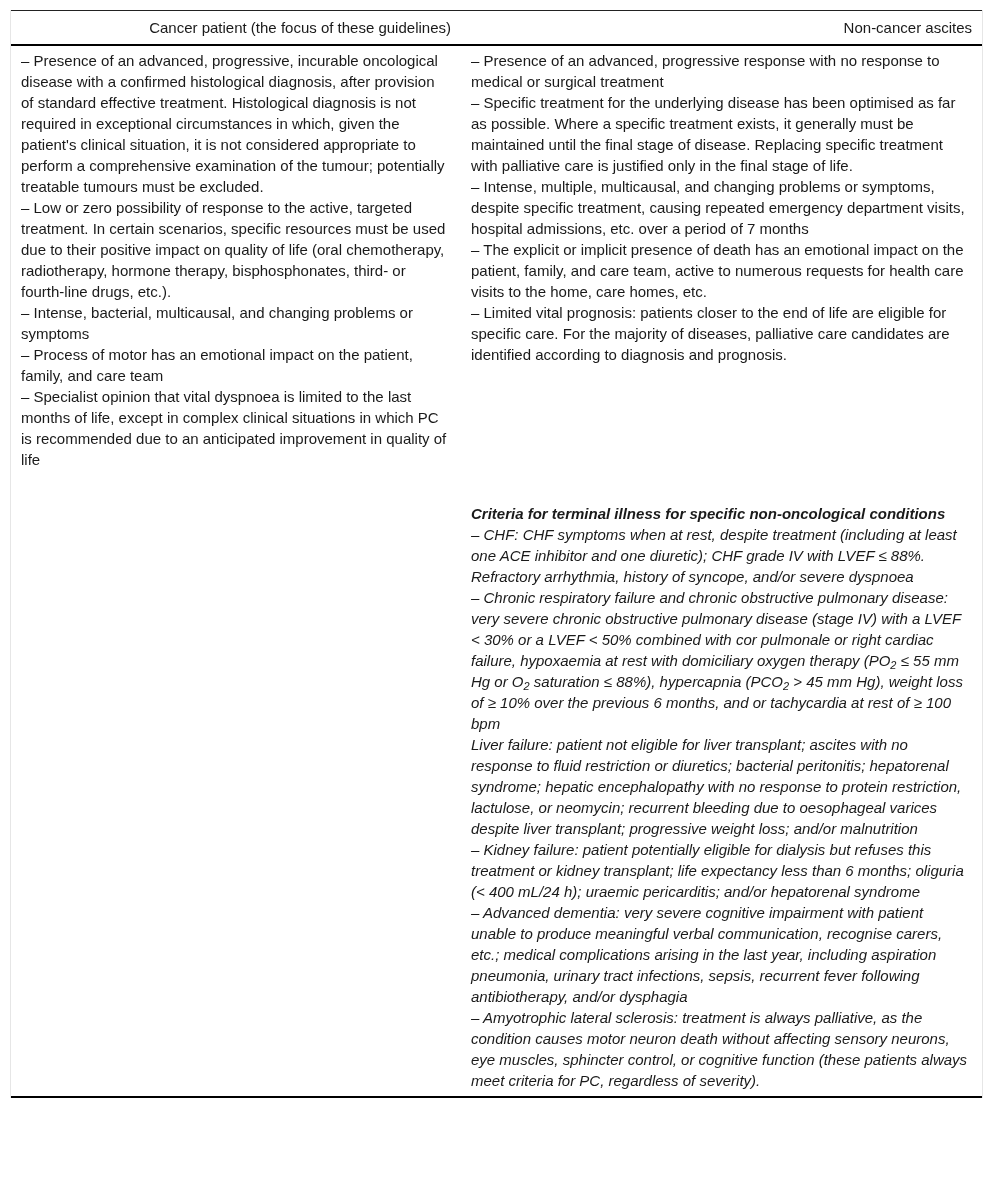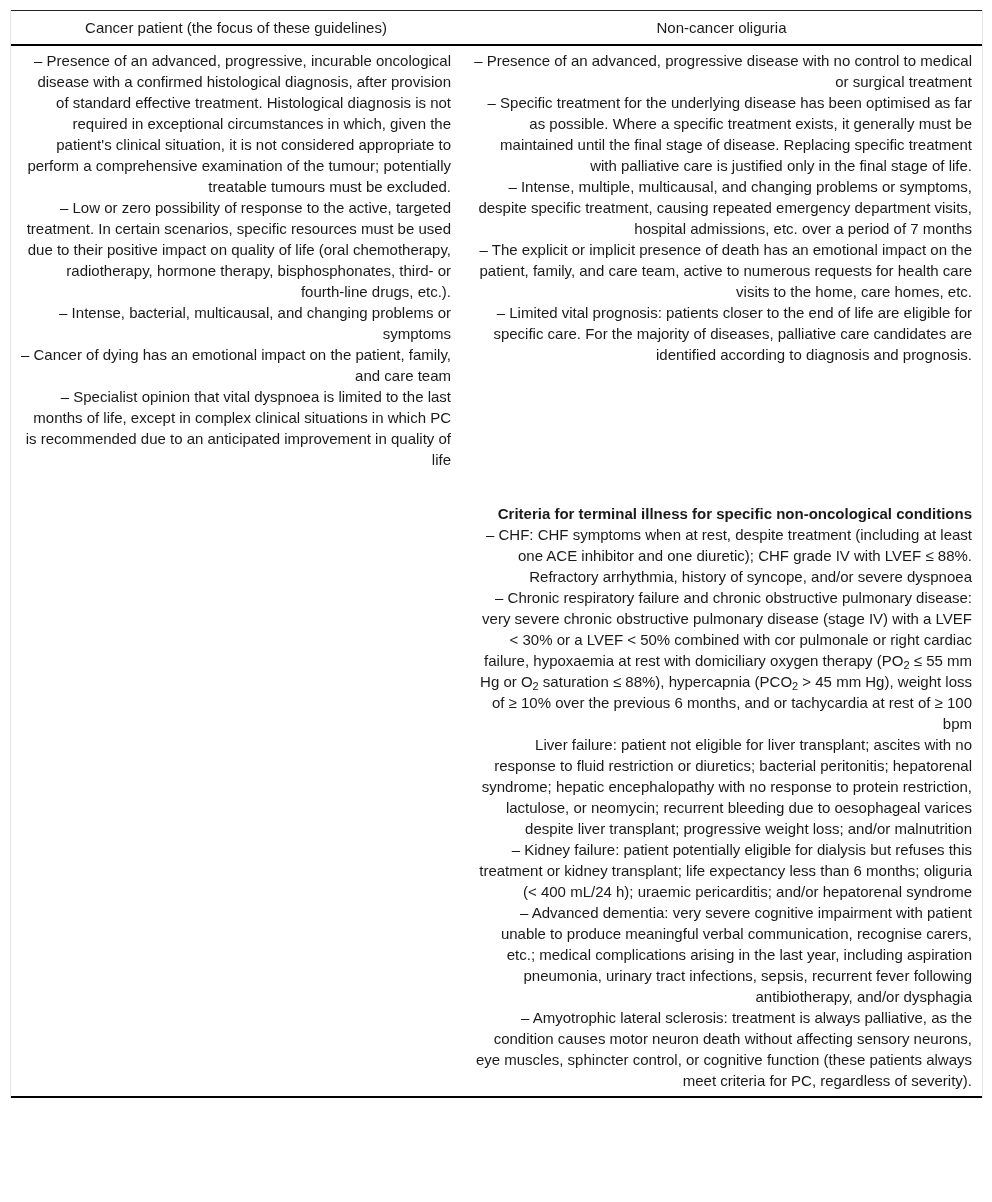--- a/index.html
+++ b/index.html
@@ -23,70 +23,69 @@
     border-left: 1px solid #e6e6e6;
     border-right: 1px solid #e6e6e6;
   }
   table {
     width: 100%;
     border-collapse: collapse;
     table-layout: fixed;
   }
   thead th {
     font-weight: normal;
-    text-align: center;
+    text-align: right;
     border-top: 1px solid #222;
     border-bottom: 2px solid #000;
     padding: 7px 10px 7px 10px;
     line-height: 19px;
     font-size: 15px;
     vertical-align: top;
   }
   col.c1 { width: 450px; }
   col.c2 { width: 521px; }
   tbody td {
     vertical-align: top;
     padding: 4px 10px 0 10px;
     line-height: 21px;
     font-size: 15px;
-    text-align: right;
   }
   tbody tr.row-1 td { height: 451px; }
   tbody tr.row-2 td { padding-top: 2px; padding-bottom: 5px; }
-  tbody tr:last-child td { border-bottom: 2px solid #000; }
+  tbody tr:last-child td { border-bottom: 2px solid #000; font-style: italic; }
   .line { display: block; }
   .heading { font-weight: bold; display: block; }
   sub { font-size: 11px; line-height: 0; vertical-align: -3px; }
 </style>
 </head>
 <body>
 
 <div class="table-wrap">
   <table>
     <colgroup>
         <col class="c1">
         <col class="c2">
       </colgroup>
     <thead>
       <tr>
         <th>Cancer patient (the focus of these guidelines)</th>
-        <th>Non-cancer oliguria</th>
+        <th>Non-cancer ascites</th>
       </tr>
     </thead>
     <tbody>
       <tr class="row-1">
         <td>
           <span class="line">– Presence of an advanced, progressive, incurable oncological disease with a confirmed histological diagnosis, after provision of standard effective treatment. Histological diagnosis is not required in exceptional circumstances in which, given the patient's clinical situation, it is not considered appropriate to perform a comprehensive examination of the tumour; potentially treatable tumours must be excluded.</span>
           <span class="line">– Low or zero possibility of response to the active, targeted treatment. In certain scenarios, specific resources must be used due to their positive impact on quality of life (oral chemotherapy, radiotherapy, hormone therapy, bisphosphonates, third- or fourth-line drugs, etc.).</span>
           <span class="line">– Intense, bacterial, multicausal, and changing problems or symptoms</span>
-          <span class="line">– Cancer of dying has an emotional impact on the patient, family, and care team</span>
+          <span class="line">– Process of motor has an emotional impact on the patient, family, and care team</span>
           <span class="line">– Specialist opinion that vital dyspnoea is limited to the last months of life, except in complex clinical situations in which PC is recommended due to an anticipated improvement in quality of life</span>
         </td>
         <td>
-          <span class="line">– Presence of an advanced, progressive disease with no control to medical or surgical treatment</span>
+          <span class="line">– Presence of an advanced, progressive response with no response to medical or surgical treatment</span>
           <span class="line">– Specific treatment for the underlying disease has been optimised as far as possible. Where a specific treatment exists, it generally must be maintained until the final stage of disease. Replacing specific treatment with palliative care is justified only in the final stage of life.</span>
           <span class="line">– Intense, multiple, multicausal, and changing problems or symptoms, despite specific treatment, causing repeated emergency department visits, hospital admissions, etc. over a period of 7 months</span>
           <span class="line">– The explicit or implicit presence of death has an emotional impact on the patient, family, and care team, active to numerous requests for health care visits to the home, care homes, etc.</span>
           <span class="line">– Limited vital prognosis: patients closer to the end of life are eligible for specific care. For the majority of diseases, palliative care candidates are identified according to diagnosis and prognosis.</span>
         </td>
       </tr>
       <tr class="row-2">
         <td></td>
         <td>
           <span class="heading">Criteria for terminal illness for specific non-oncological conditions</span>

